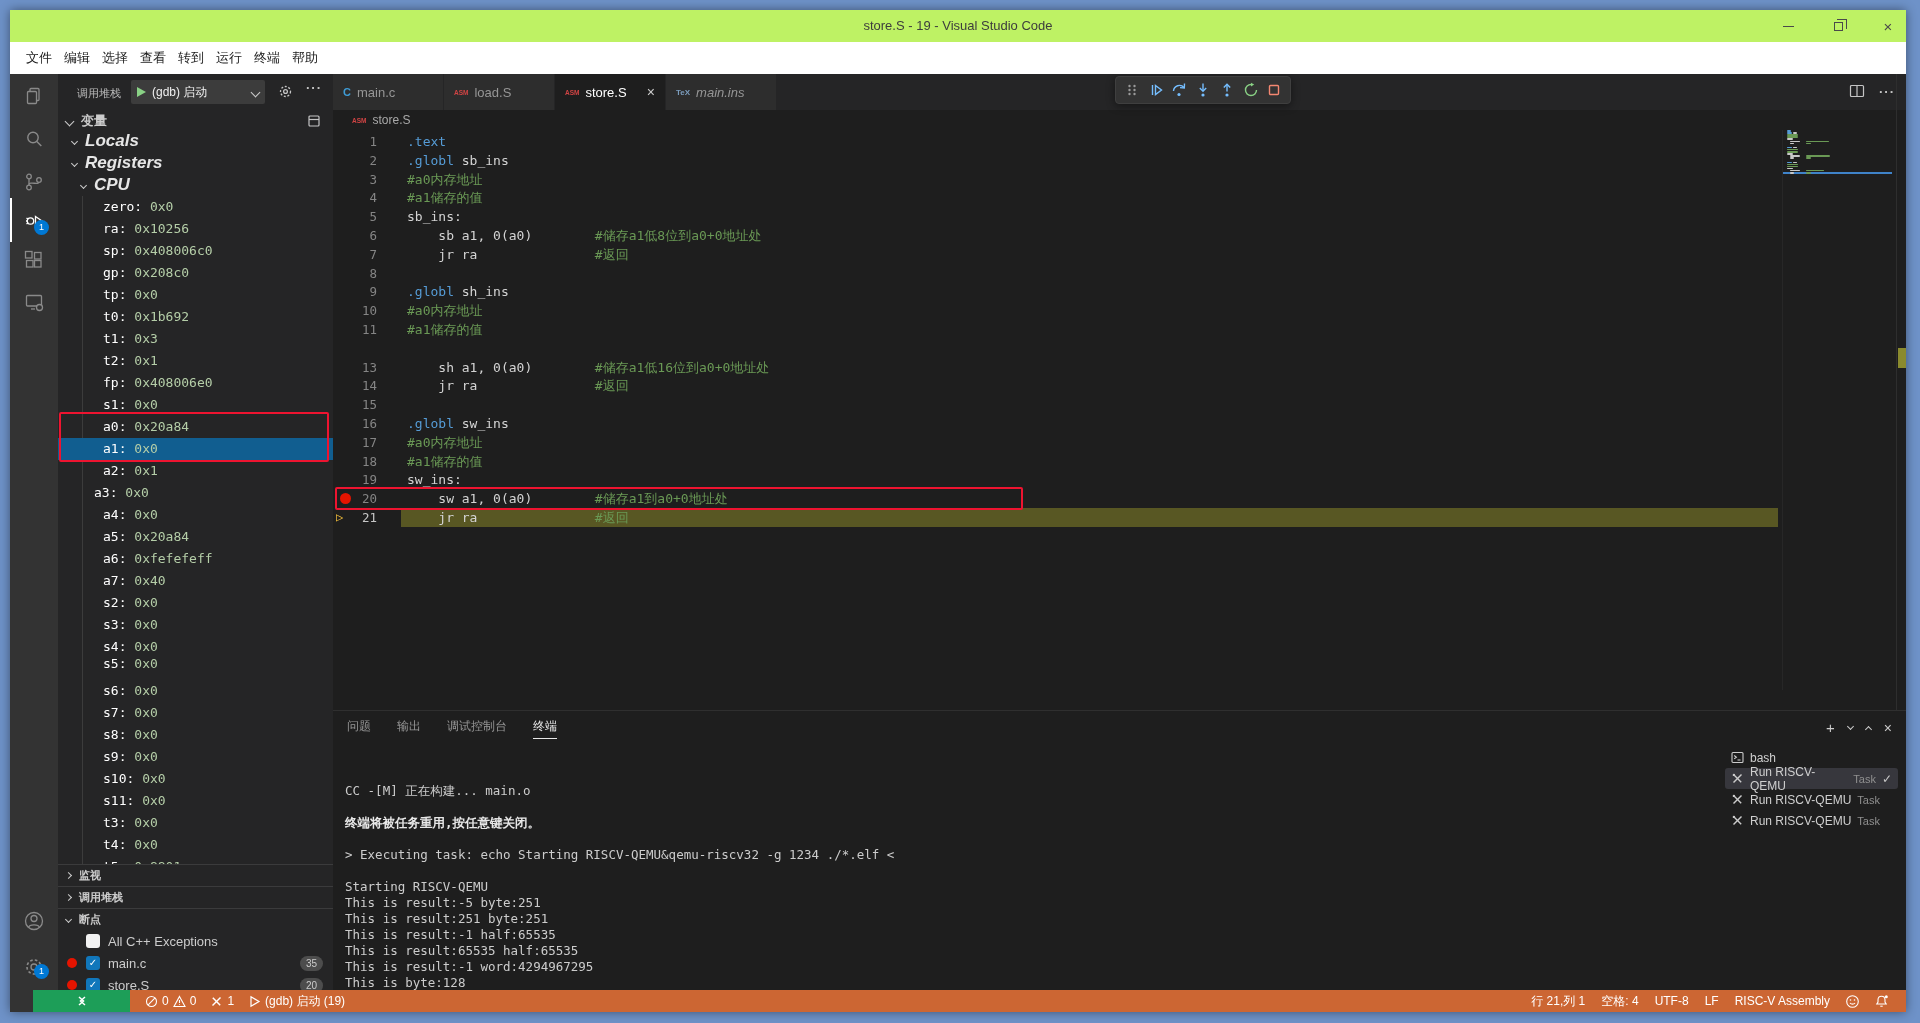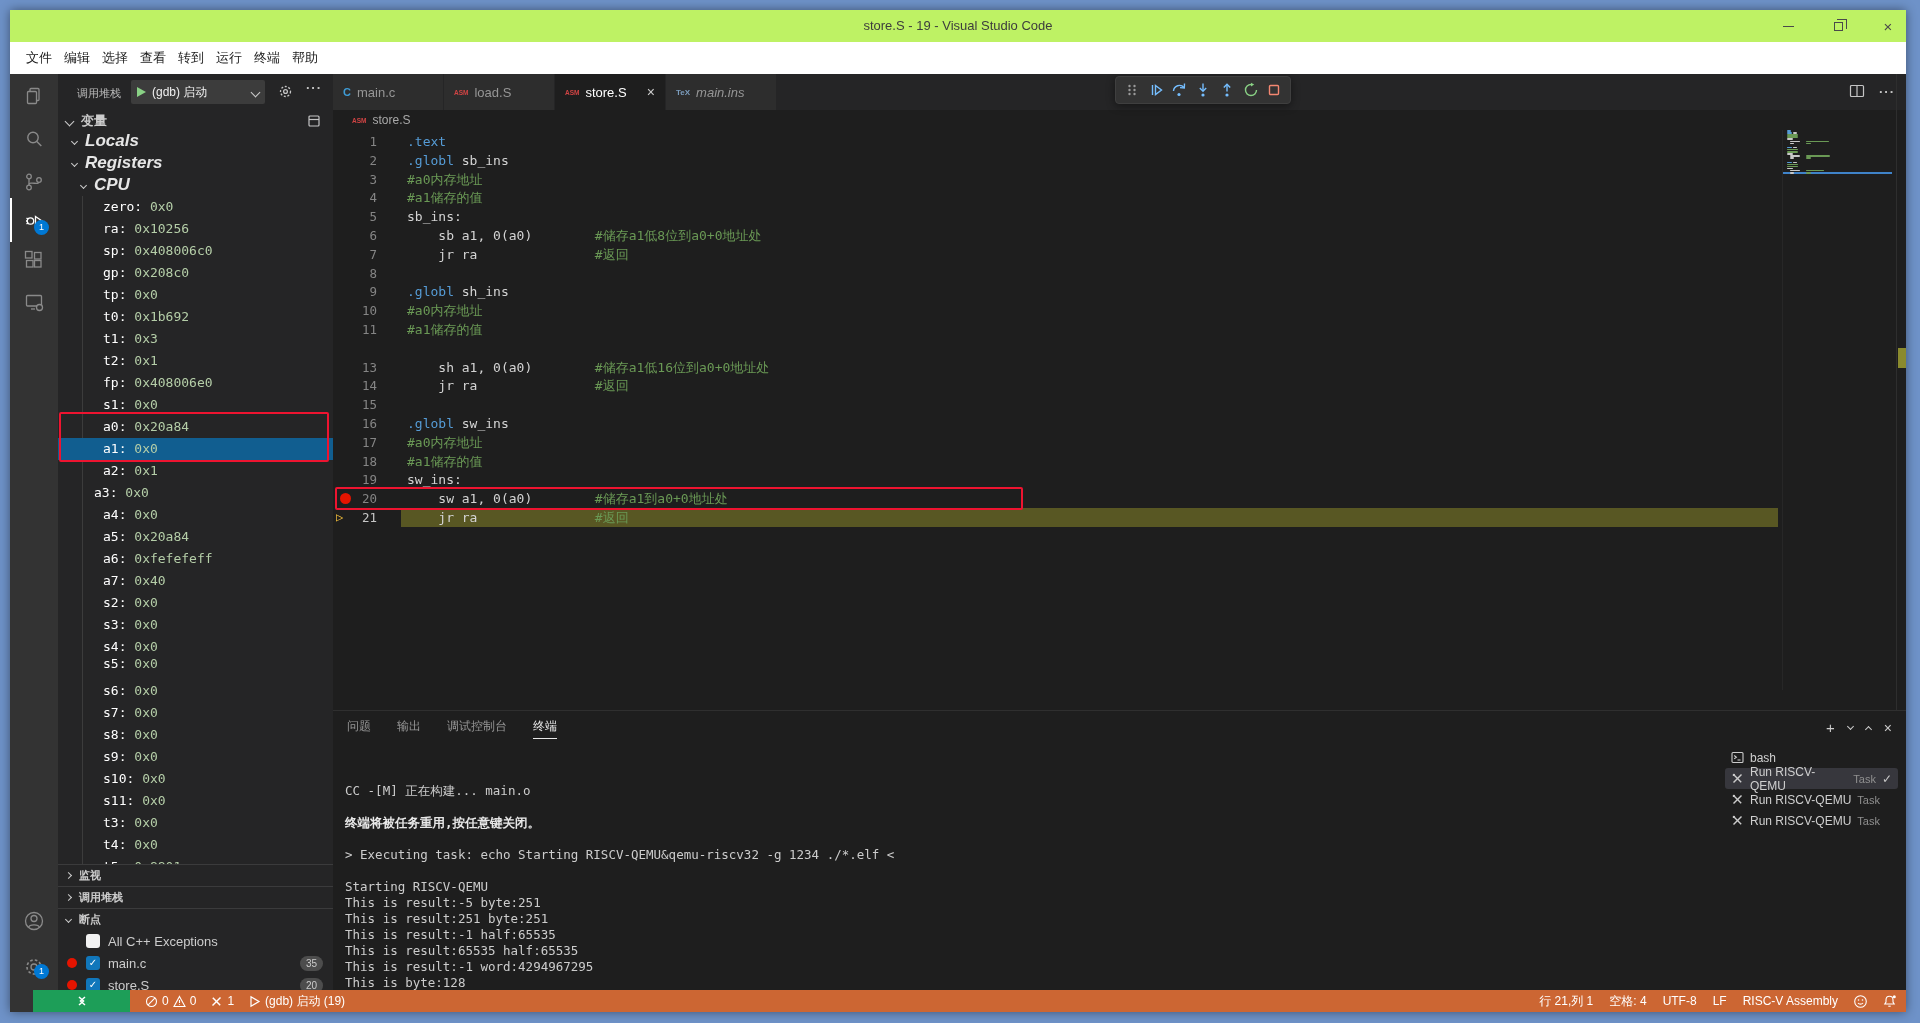--- a/index.html
+++ b/index.html
@@ -120,21 +120,21 @@
   .term-meta { color:#8f8f8f; font-size:11px; }
   .term-check { margin-left:auto; color:#c5c5c5; font-size:12px; }
 
   
   .statusbar { position:absolute; left:0; top:980px; width:1896px; height:22px; background:#cc6633; display:flex; align-items:center; color:#ffffff; font-size:12px; }
   .statusbar { top:auto; bottom:0; }
   .sb-dark { width:23px; height:100%; background:#333333; flex:none; }
   .sb-remote { width:97px; height:100%; background:#1d9e58; display:flex; align-items:center; justify-content:center; flex:none; }
   .sb-left { display:flex; align-items:center; padding-left:8px; }
   .sb-item { display:inline-flex; align-items:center; gap:4px; padding:0 7px; height:22px; white-space:nowrap; }
-  .sb-right { margin-left:auto; display:flex; align-items:center; padding-right:2px; }
+  .sb-right { margin-left:auto; display:flex; align-items:center; padding-right:10px; }
   #status-right-texts { display:flex; align-items:center; }
   #status-right-texts span { padding:0 8px; white-space:nowrap; }
   .sb-ico svg { display:block; }
 
   svg { display:block; }
 </style>
 </head>
 <body>
 
 <div class="desktop">

